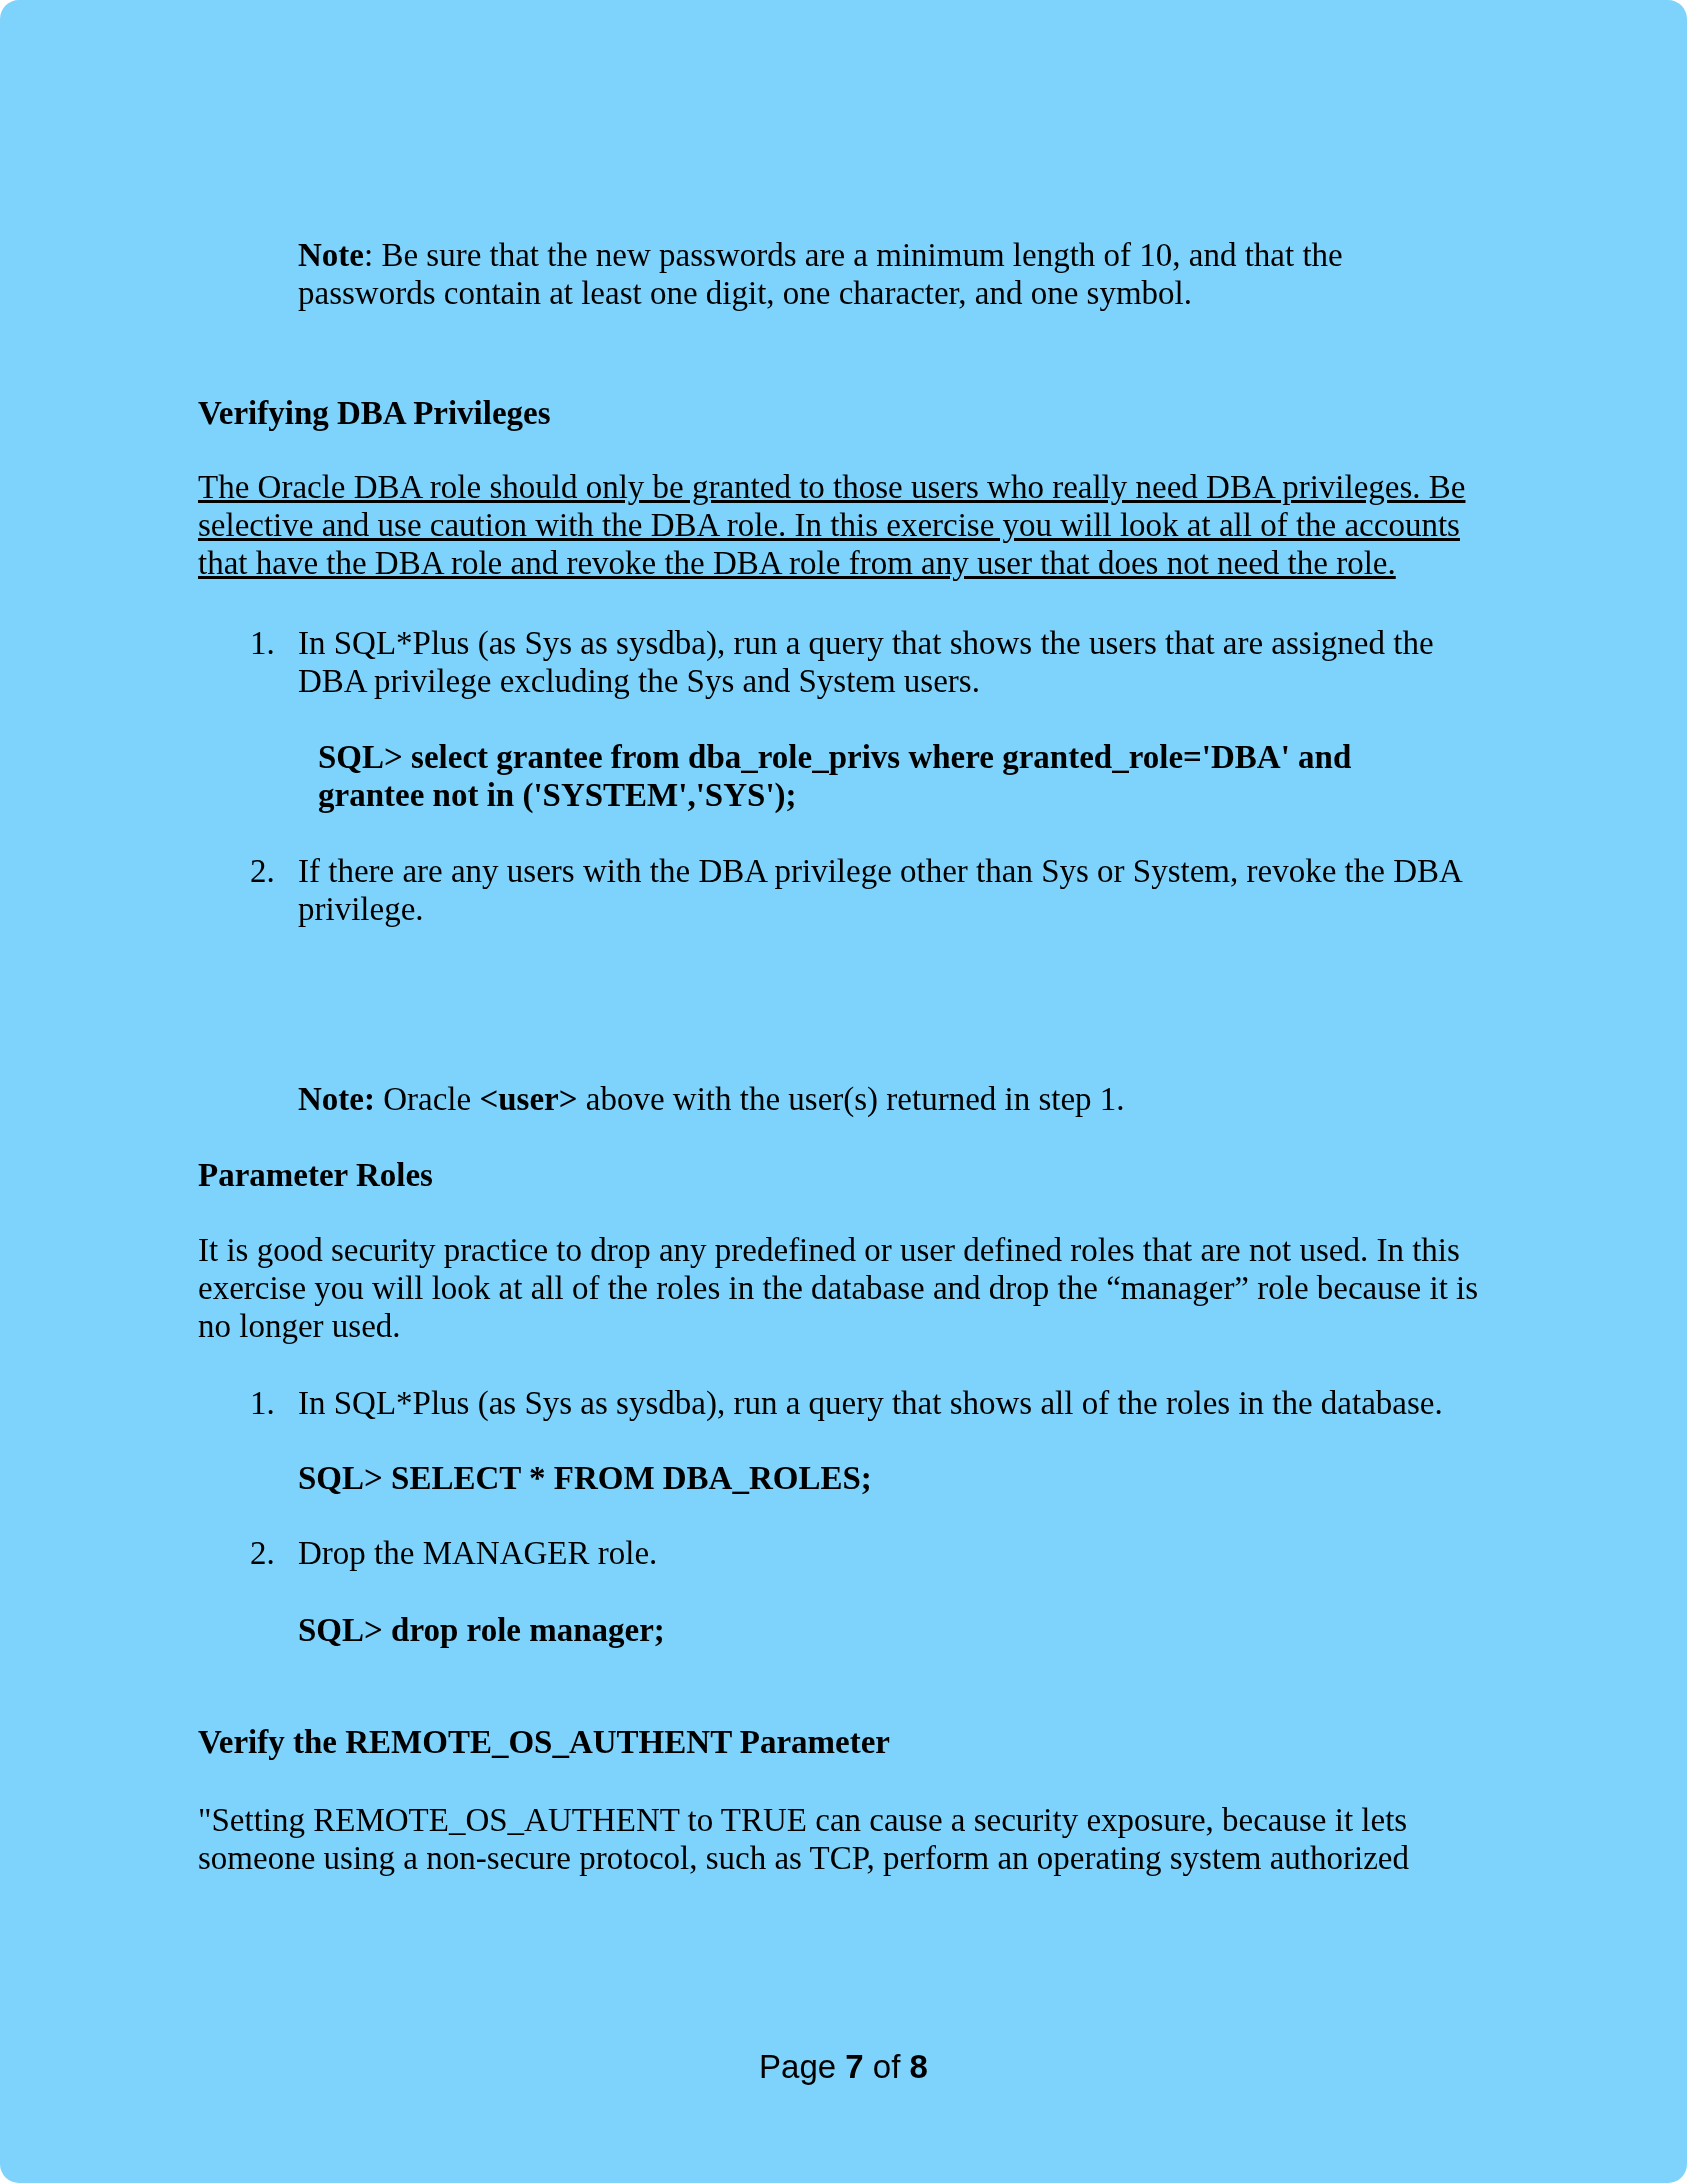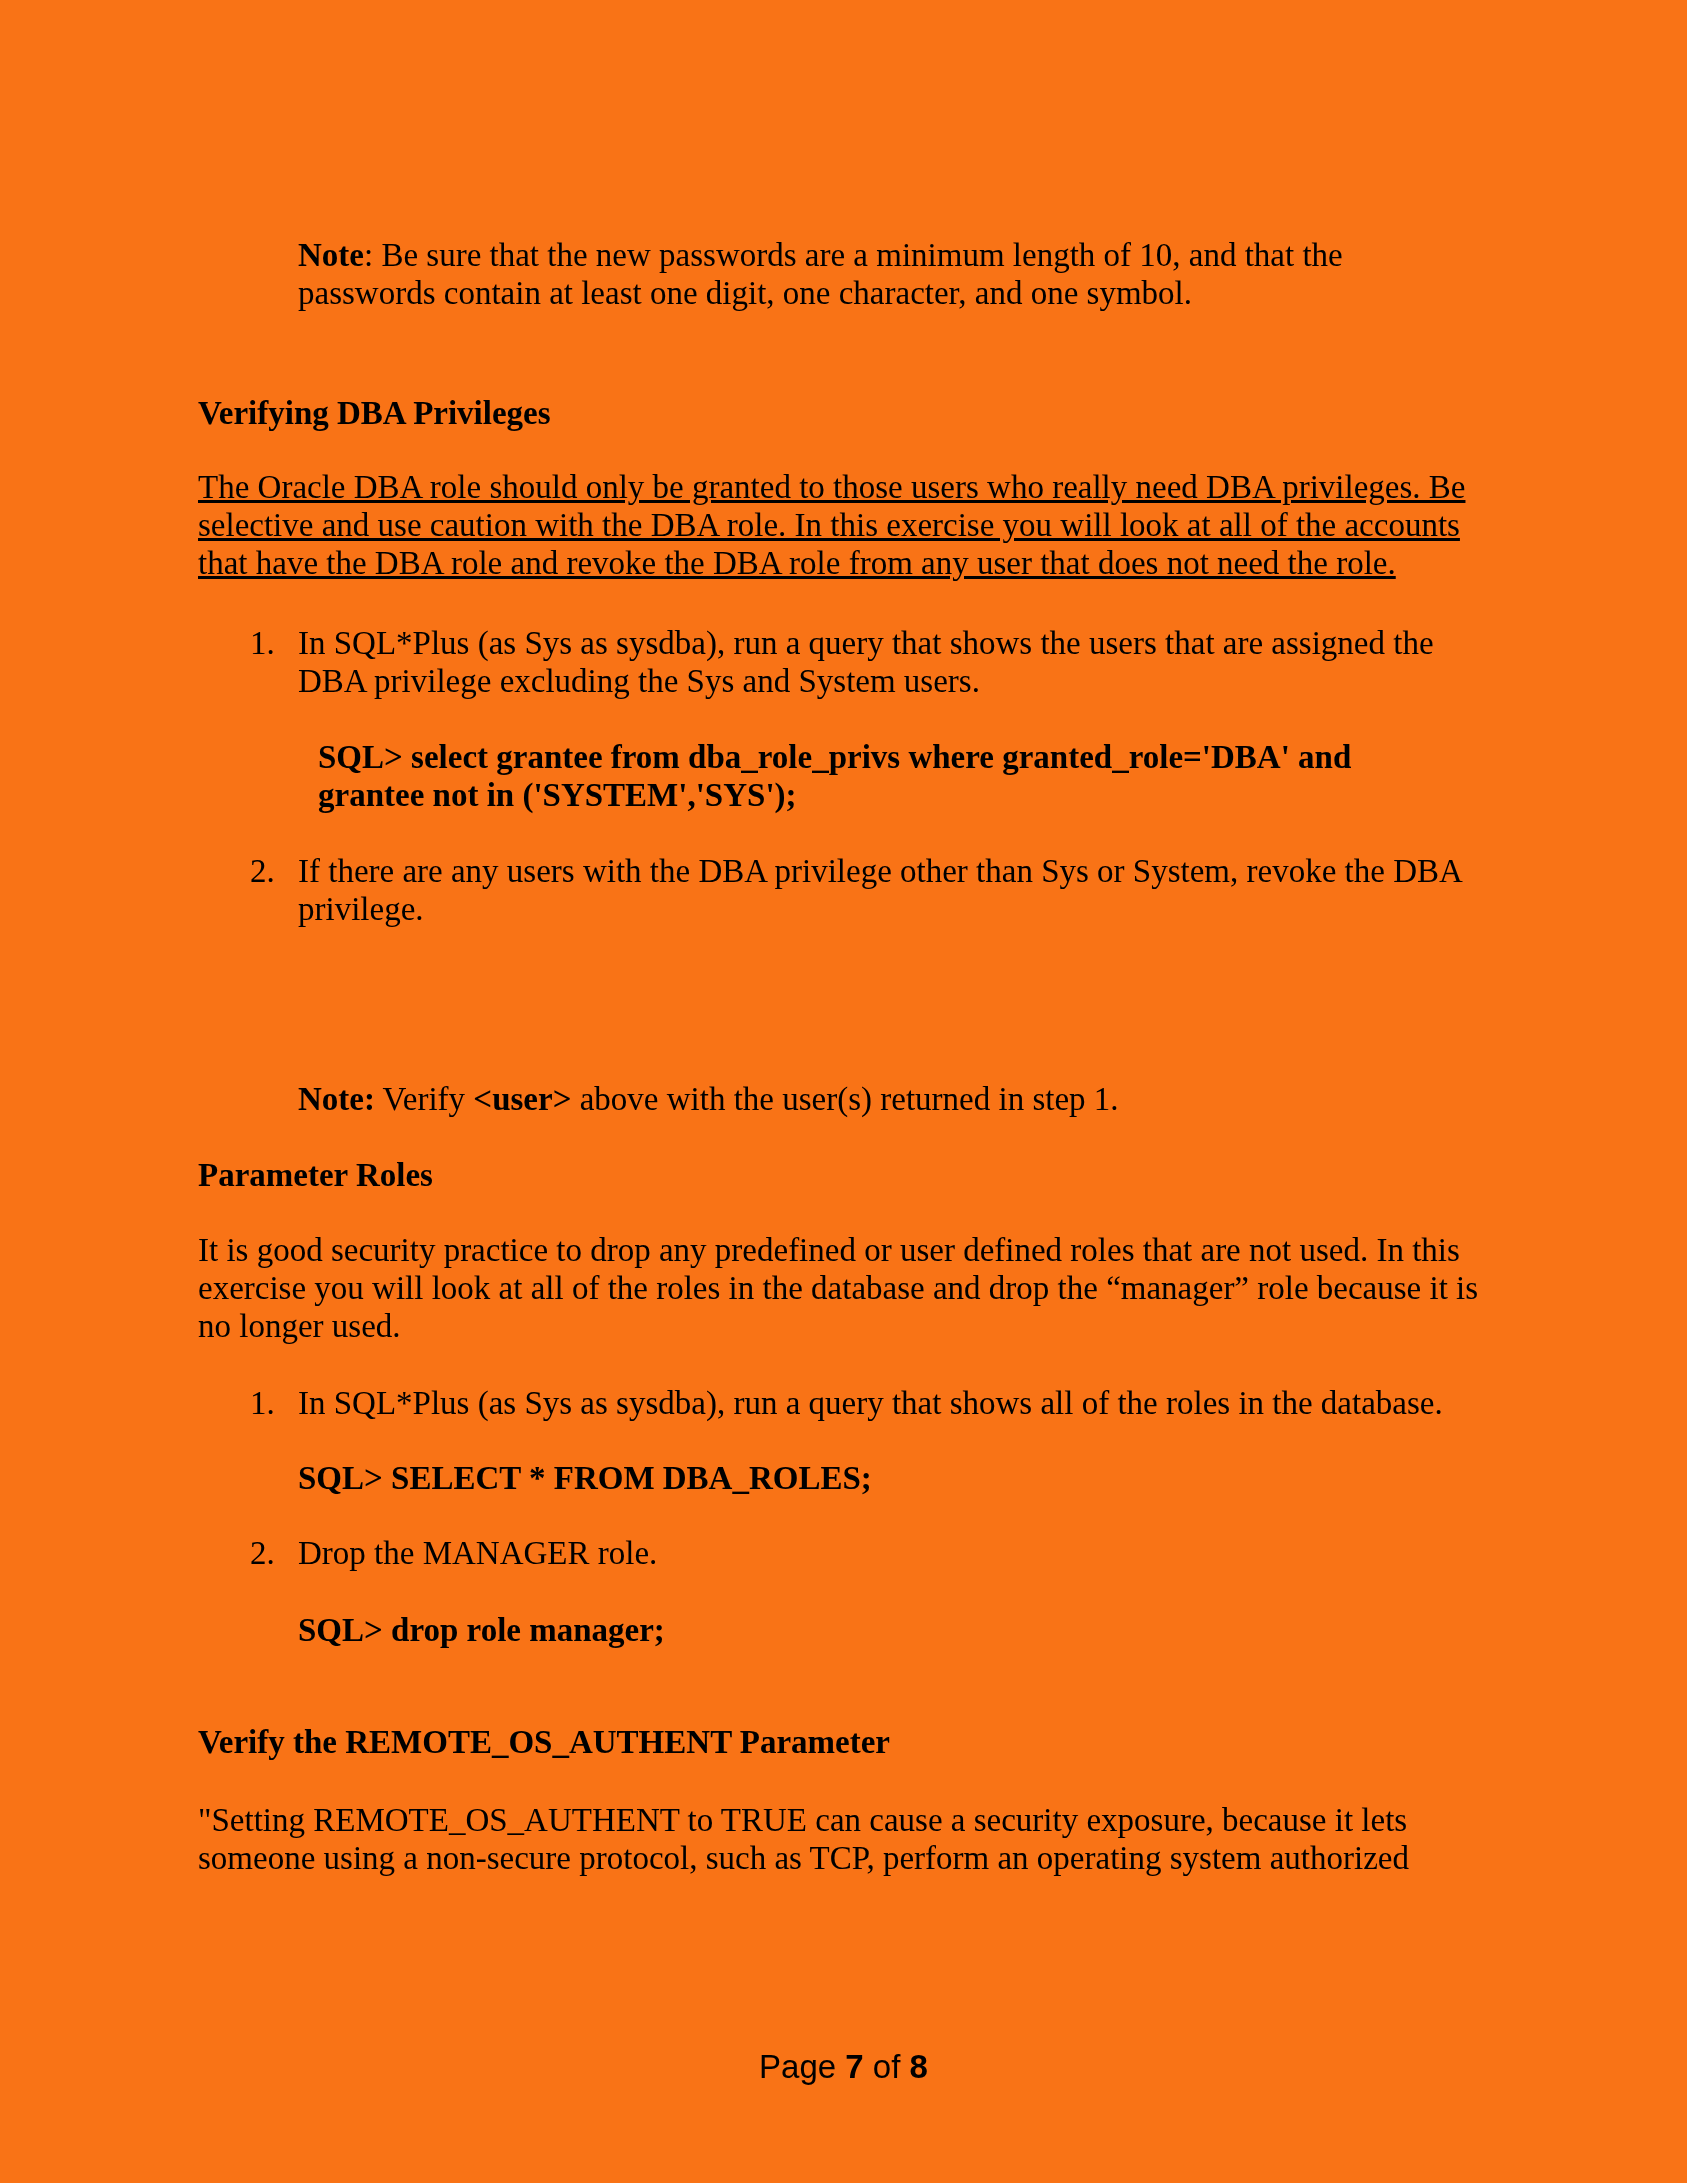--- a/index.html
+++ b/index.html
@@ -4,26 +4,27 @@
 <style>
   html, body {
     margin: 0;
     padding: 0;
     background: #ffffff;
   }
   .page {
     position: relative;
     width: 1687px;
     height: 2183px;
-    background: #f97316;
+    background: #7dd3fc;
     font-family: "Liberation Serif", "DejaVu Serif", serif;
     font-size: 33px;
     line-height: 38px;
     color: #000000;
     overflow: hidden;
+    border-radius: 19px;
   }
   .block {
     position: absolute;
     white-space: pre-line;
   }
   .margin-left { left: 198px; width: 1330px; }
   .indent      { left: 298px; width: 1211px; }
   .bold, .heading, .sql { font-weight: bold; }
   .heading {
     position: absolute;
@@ -80,21 +81,21 @@
 grantee not in ('SYSTEM','SYS');</div>
 
   <div class="list-item" style="top: 852px;">
     <span class="num">2.</span>
     <div class="li-text">If there are any users with the DBA privilege other than Sys or System, revoke the DBA
 privilege.</div>
   </div>
 
 
   <div class="block indent" style="top: 1042px;">
-    <span class="bold">Note:</span><span> Verify </span><span class="bold">&lt;user&gt;</span><span> above with the user(s) returned in step 1.</span>
+    <span class="bold">Note:</span><span> Oracle </span><span class="bold">&lt;user&gt;</span><span> above with the user(s) returned in step 1.</span>
   </div>
 
   <div class="heading" style="top: 1156px;">Parameter Roles</div>
 
   <div class="block margin-left" style="top: 1231px;">It is good security practice to drop any predefined or user defined roles that are not used. In this
 exercise you will look at all of the roles in the database and drop the “manager” role because it is
 no longer used.</div>
 
   <div class="list-item" style="top: 1384px;">
     <span class="num">1.</span>

